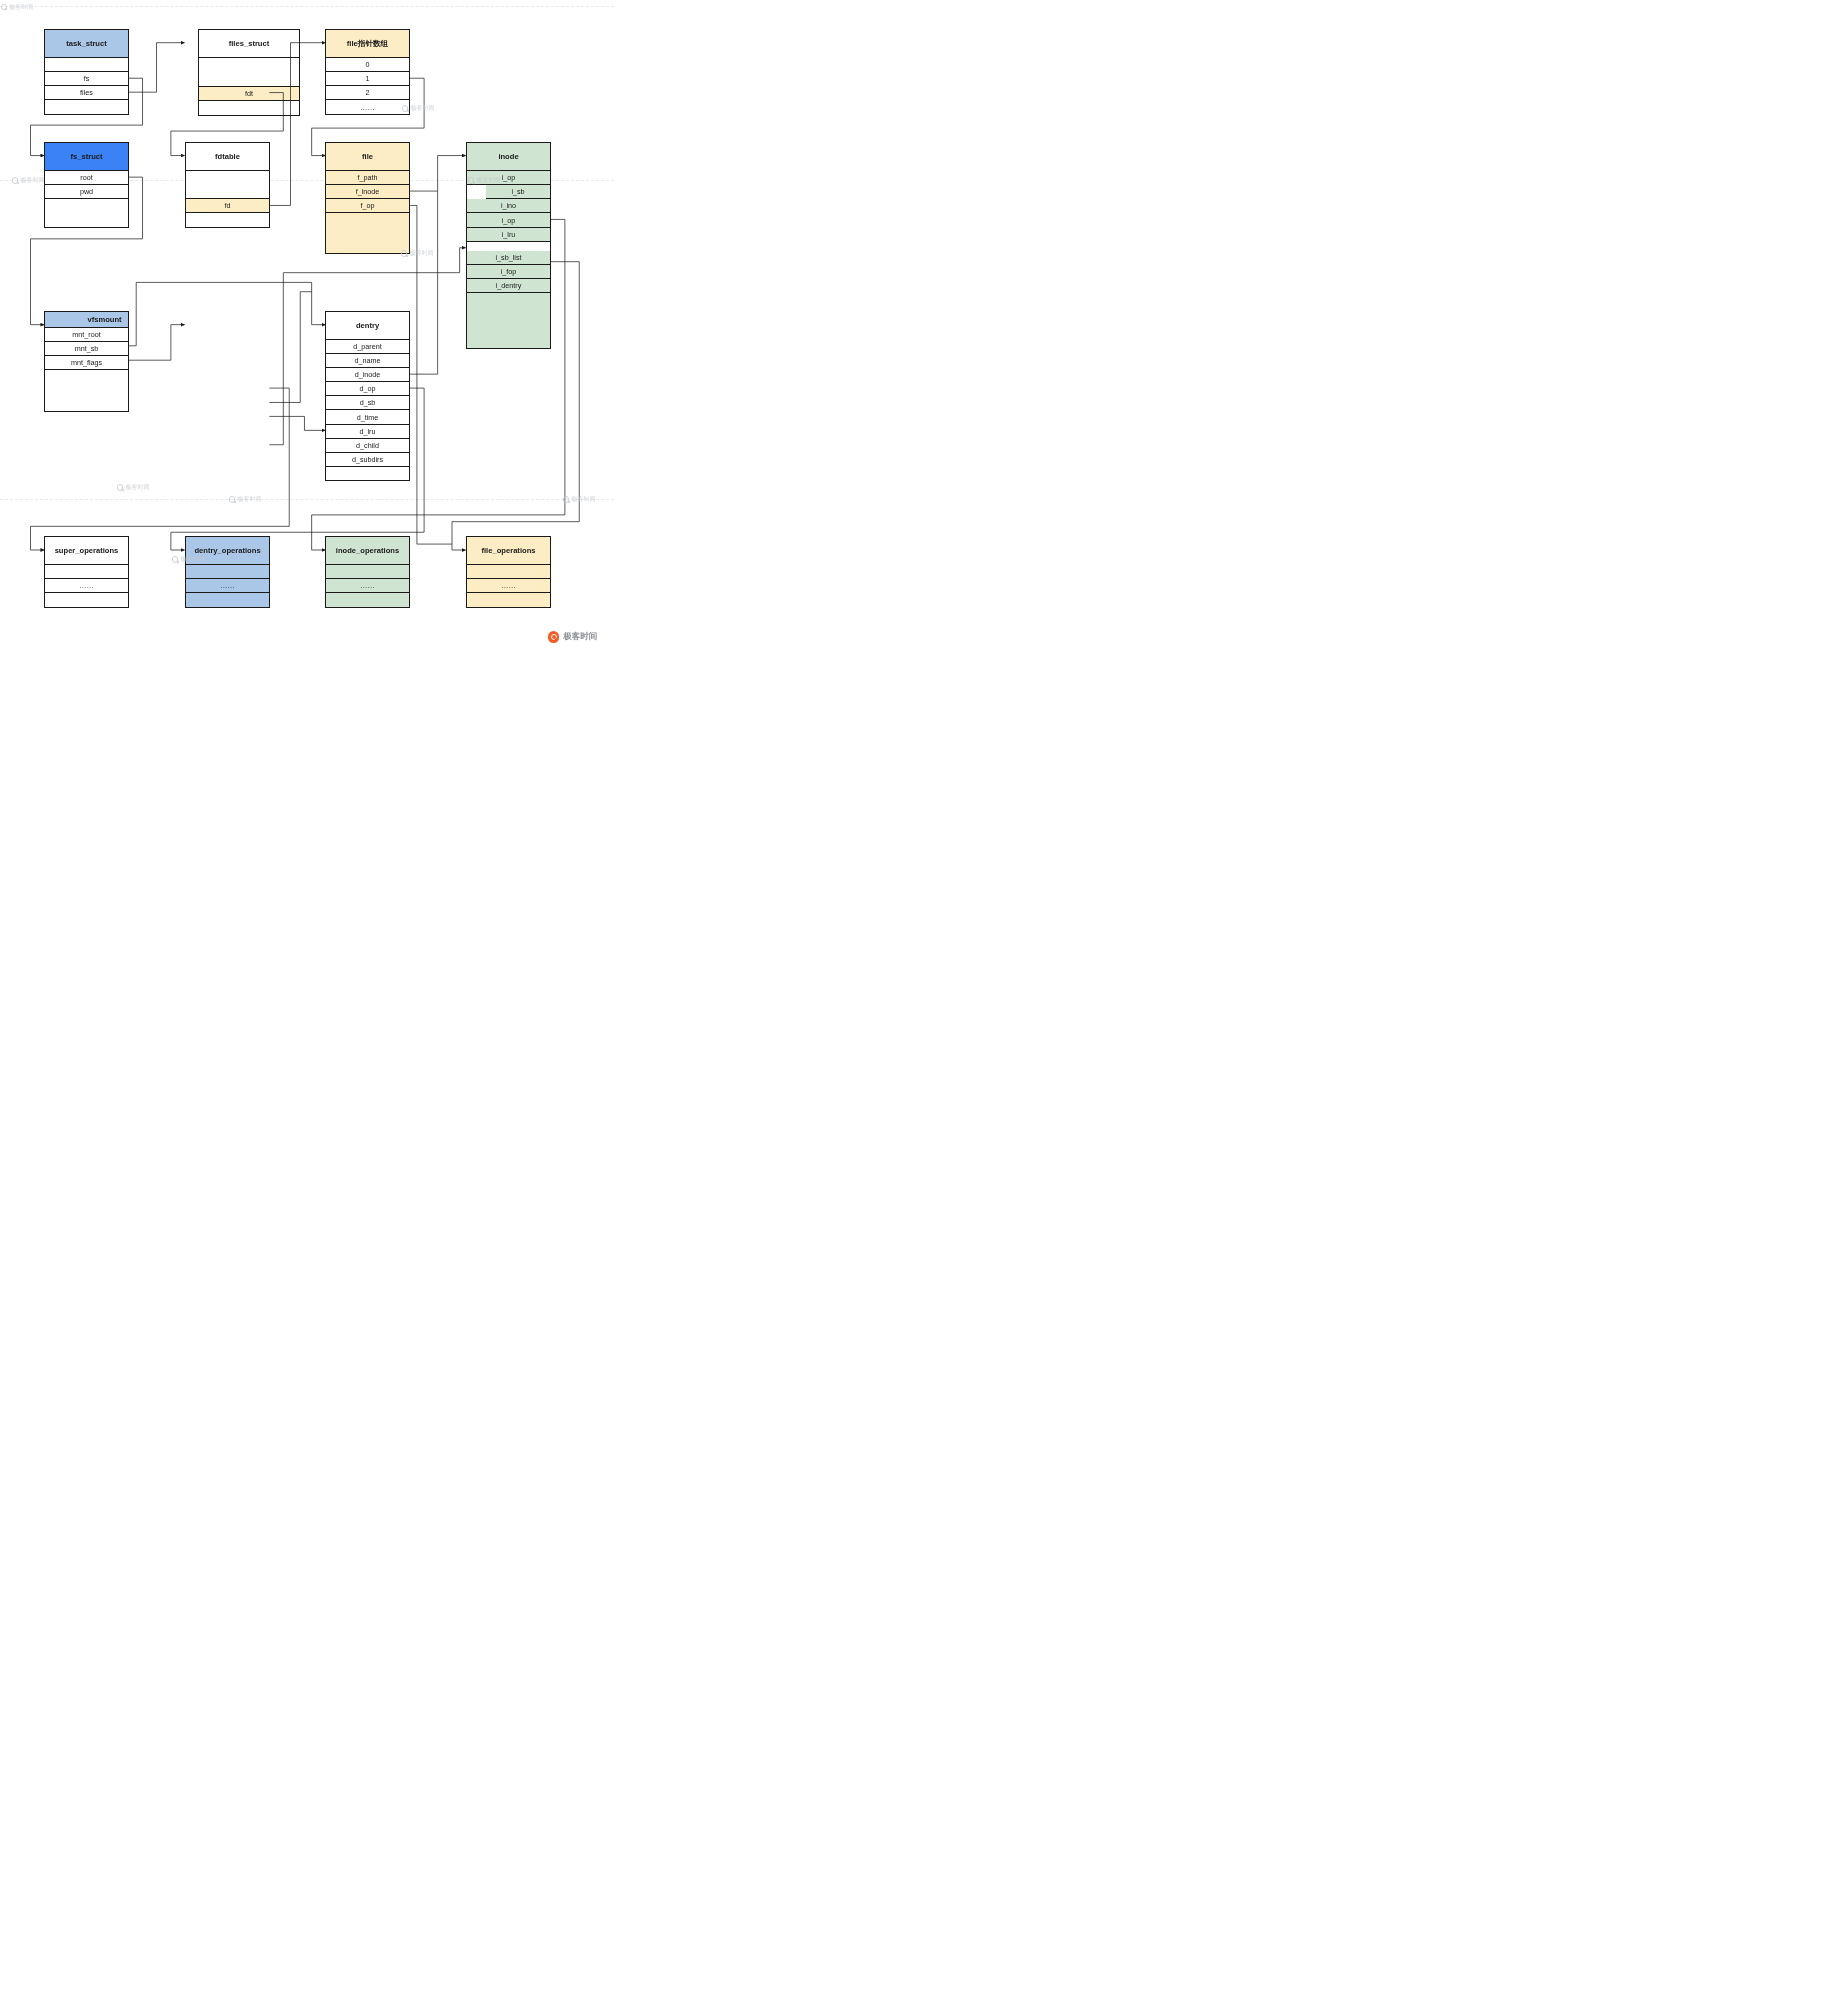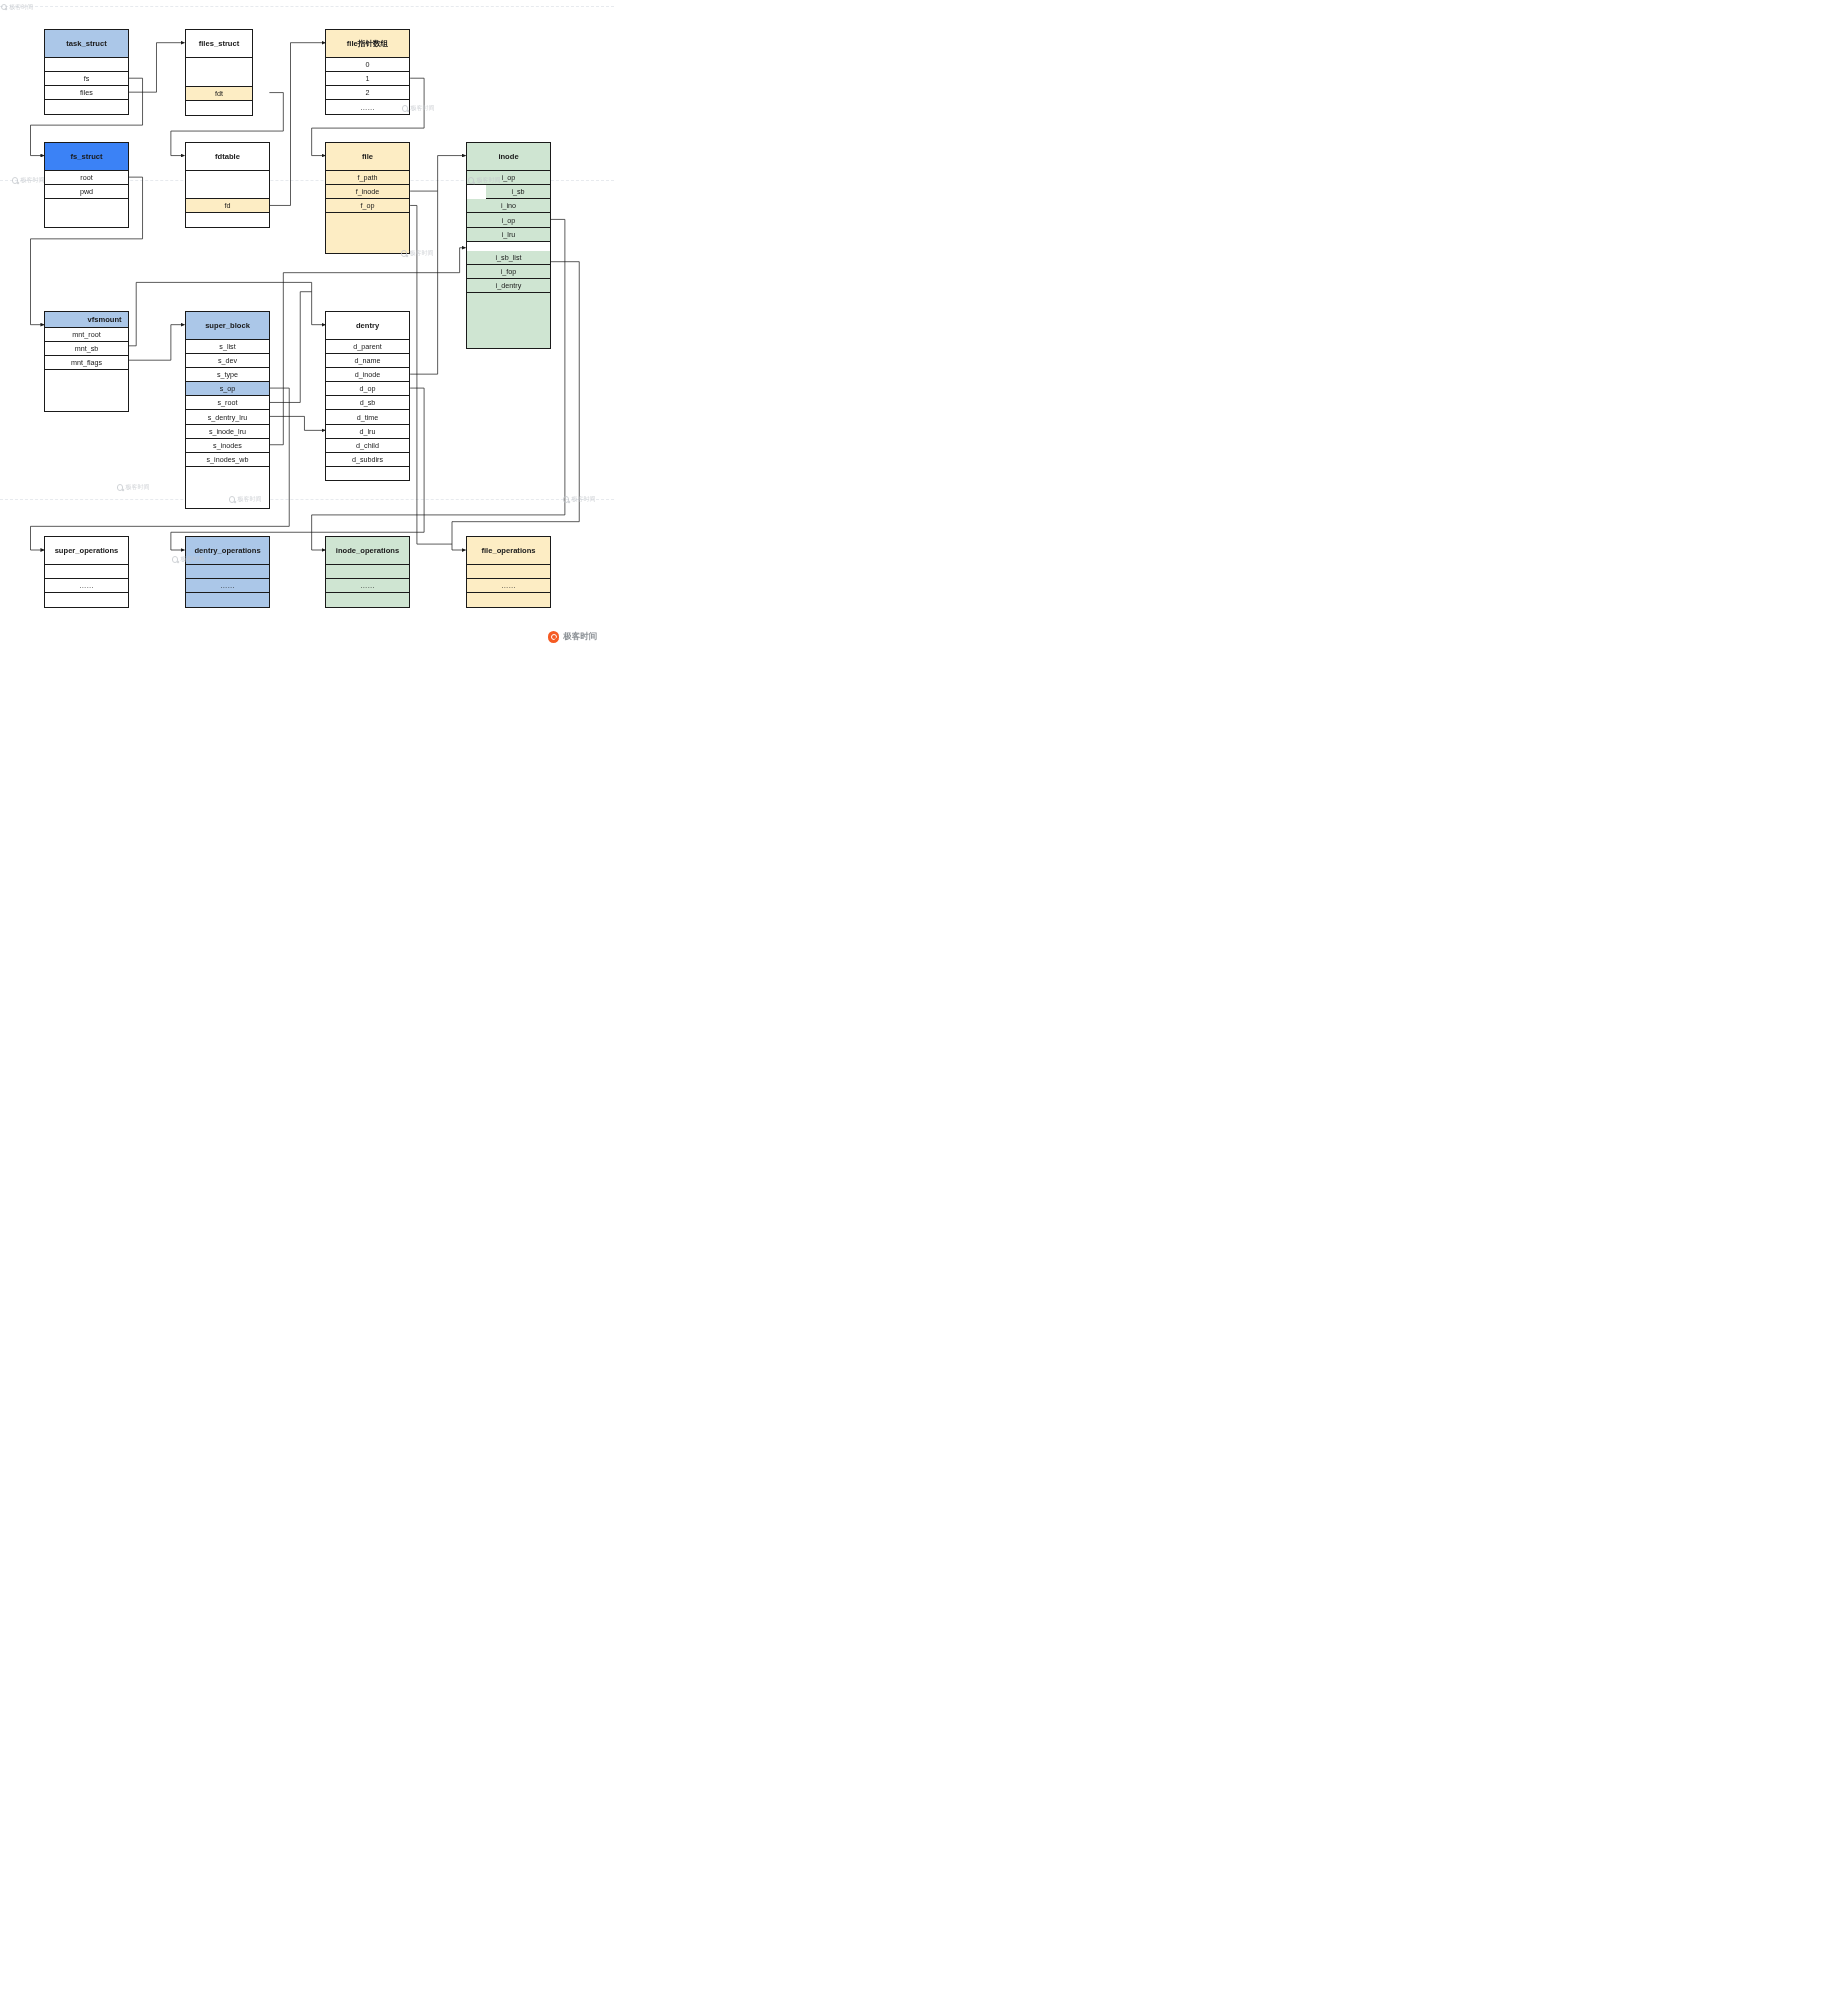--- a/index.html
+++ b/index.html
@@ -37,21 +37,21 @@
 <div class="dash" style="top: 6px;"></div>
     <div class="dash" style="top: 180px;"></div>
     <div class="dash" style="top: 499px;"></div>
     <div class="node" style="left: 44px; top: 29px; width: 85px;">
       <div class="node-title" style="height: 28px; background: rgb(171, 199, 232);">task_struct</div>
       <div class="node-row" style="height: 14px; background: rgb(255, 255, 255);"></div>
       <div class="node-row" style="height: 14px; background: rgb(255, 255, 255);">fs</div>
       <div class="node-row" style="height: 14px; background: rgb(255, 255, 255);">files</div>
       <div class="node-row" style="height: 14px; background: rgb(255, 255, 255);"></div>
     </div>
-    <div class="node" style="left: 185px; top: 29px; width: 68px;">
+    <div class="node" style="left: 198px; top: 29px; width: 102px;">
       <div class="node-title" style="height: 28px; background: rgb(255, 255, 255);">files_struct</div>
       <div class="node-row" style="height: 29px; background: rgb(255, 255, 255);"></div>
       <div class="node-row" style="height: 14px; background: rgb(253, 237, 196);">fdt</div>
       <div class="node-row" style="height: 13.5px; background: rgb(255, 255, 255);"></div>
     </div>
     <div class="node" style="left: 325px; top: 29px; width: 85px;">
       <div class="node-title" style="height: 28px; background: rgb(253, 237, 196);">file指针数组</div>
       <div class="node-row" style="height: 14px; background: rgb(255, 255, 255);">0</div>
       <div class="node-row" style="height: 14px; background: rgb(255, 255, 255);">1</div>
       <div class="node-row" style="height: 14px; background: rgb(255, 255, 255);">2</div>
@@ -86,33 +86,20 @@
       <div class="node-row" style="height: 14px; background: rgb(207, 229, 210); margin-top: 9px;">i_sb_list</div>
       <div class="node-row" style="height: 14.4px; background: rgb(207, 229, 210);">i_fop</div>
       <div class="node-row" style="height: 14px; background: rgb(207, 229, 210);">i_dentry</div>
       <div class="node-row" style="height: 55px; background: rgb(207, 229, 210);"></div>
     </div>
     <div class="node" style="left: 44px; top: 311px; width: 85px;">
       <div class="node-title" style="height: 16px; background: rgb(171, 199, 232); padding-left: 36px;">vfsmount</div>
       <div class="node-row" style="height: 14px; background: rgb(255, 255, 255);">mnt_root</div>
       <div class="node-row" style="height: 14px; background: rgb(255, 255, 255);">mnt_sb</div>
       <div class="node-row" style="height: 14.4px; background: rgb(255, 255, 255);">mnt_flags</div>
-      <div class="node-row" style="height: 41px; background: rgb(255, 255, 255);"></div>
-    </div>
-    <div class="node" style="left: 185px; top: 311px; width: 85px;">
-      <div class="node-title" style="height: 28px; background: rgb(171, 199, 232);">super_block</div>
-      <div class="node-row" style="height: 14px; background: rgb(255, 255, 255);">s_list</div>
-      <div class="node-row" style="height: 14px; background: rgb(255, 255, 255);">s_dev</div>
-      <div class="node-row" style="height: 14.4px; background: rgb(255, 255, 255);">s_type</div>
-      <div class="node-row" style="height: 14px; background: rgb(171, 199, 232);">s_op</div>
-      <div class="node-row" style="height: 14px; background: rgb(255, 255, 255);">s_root</div>
-      <div class="node-row" style="height: 14.4px; background: rgb(255, 255, 255);">s_dentry_lru</div>
-      <div class="node-row" style="height: 14px; background: rgb(255, 255, 255);">s_inode_lru</div>
-      <div class="node-row" style="height: 14px; background: rgb(255, 255, 255);">s_inodes</div>
-      <div class="node-row" style="height: 14.4px; background: rgb(255, 255, 255);">s_inodes_wb</div>
       <div class="node-row" style="height: 41px; background: rgb(255, 255, 255);"></div>
     </div>
     <div class="node" style="left: 325px; top: 311px; width: 85px;">
       <div class="node-title" style="height: 28px; background: rgb(255, 255, 255);">dentry</div>
       <div class="node-row" style="height: 14px; background: rgb(255, 255, 255);">d_parent</div>
       <div class="node-row" style="height: 14px; background: rgb(255, 255, 255);">d_name</div>
       <div class="node-row" style="height: 14.4px; background: rgb(255, 255, 255);">d_inode</div>
       <div class="node-row" style="height: 14px; background: rgb(255, 255, 255);">d_op</div>
       <div class="node-row" style="height: 14px; background: rgb(255, 255, 255);">d_sb</div>
       <div class="node-row" style="height: 14.4px; background: rgb(255, 255, 255);">d_time</div>

